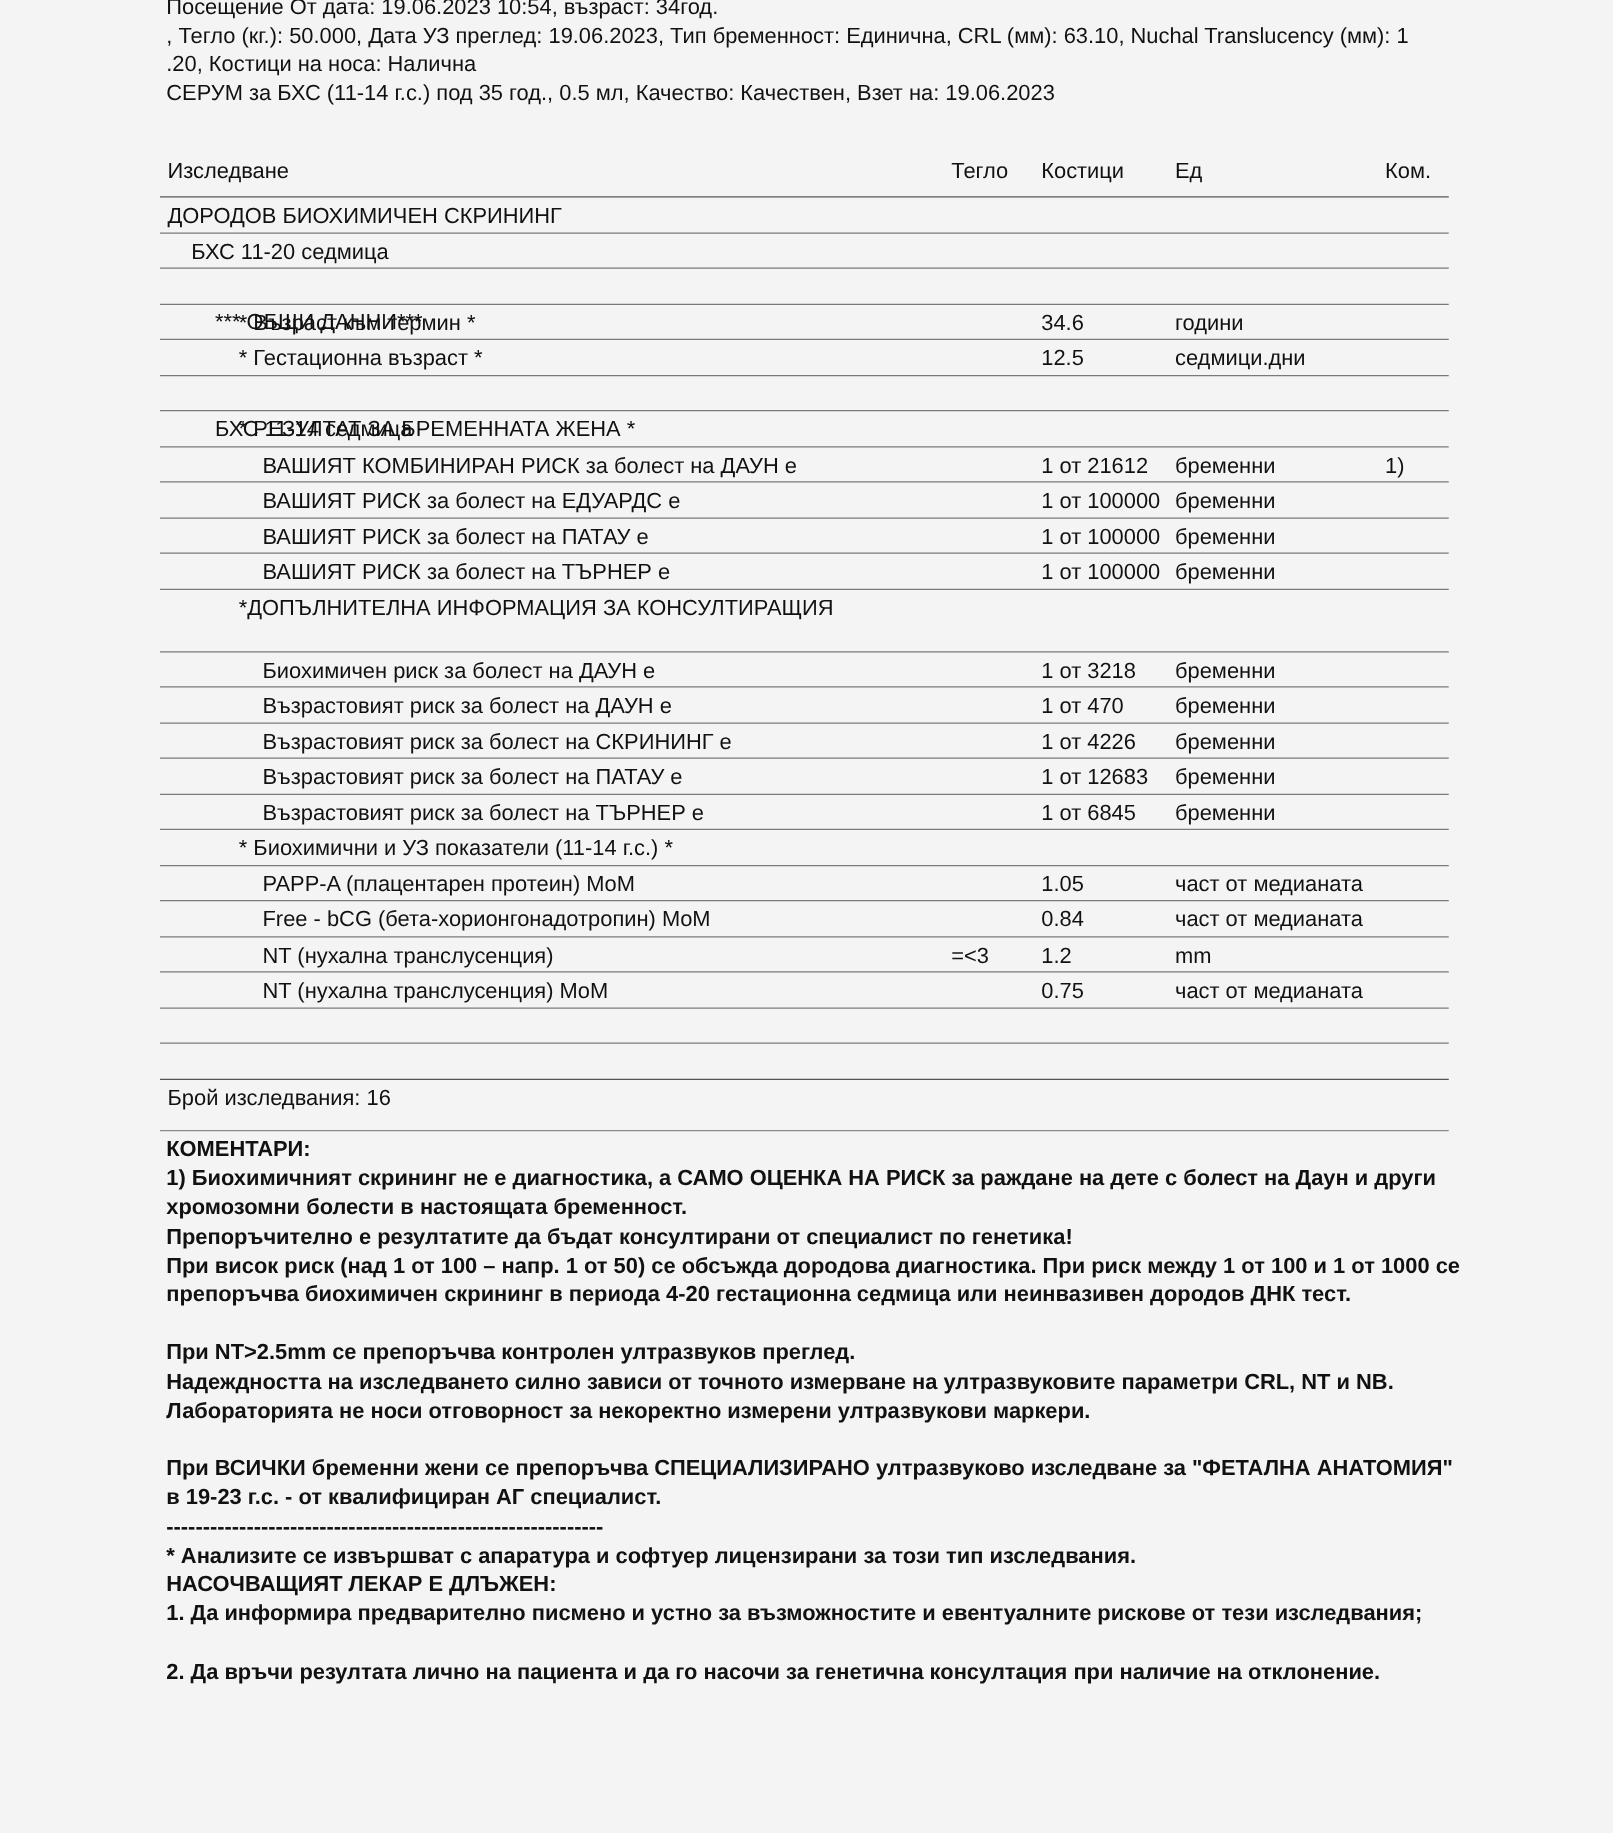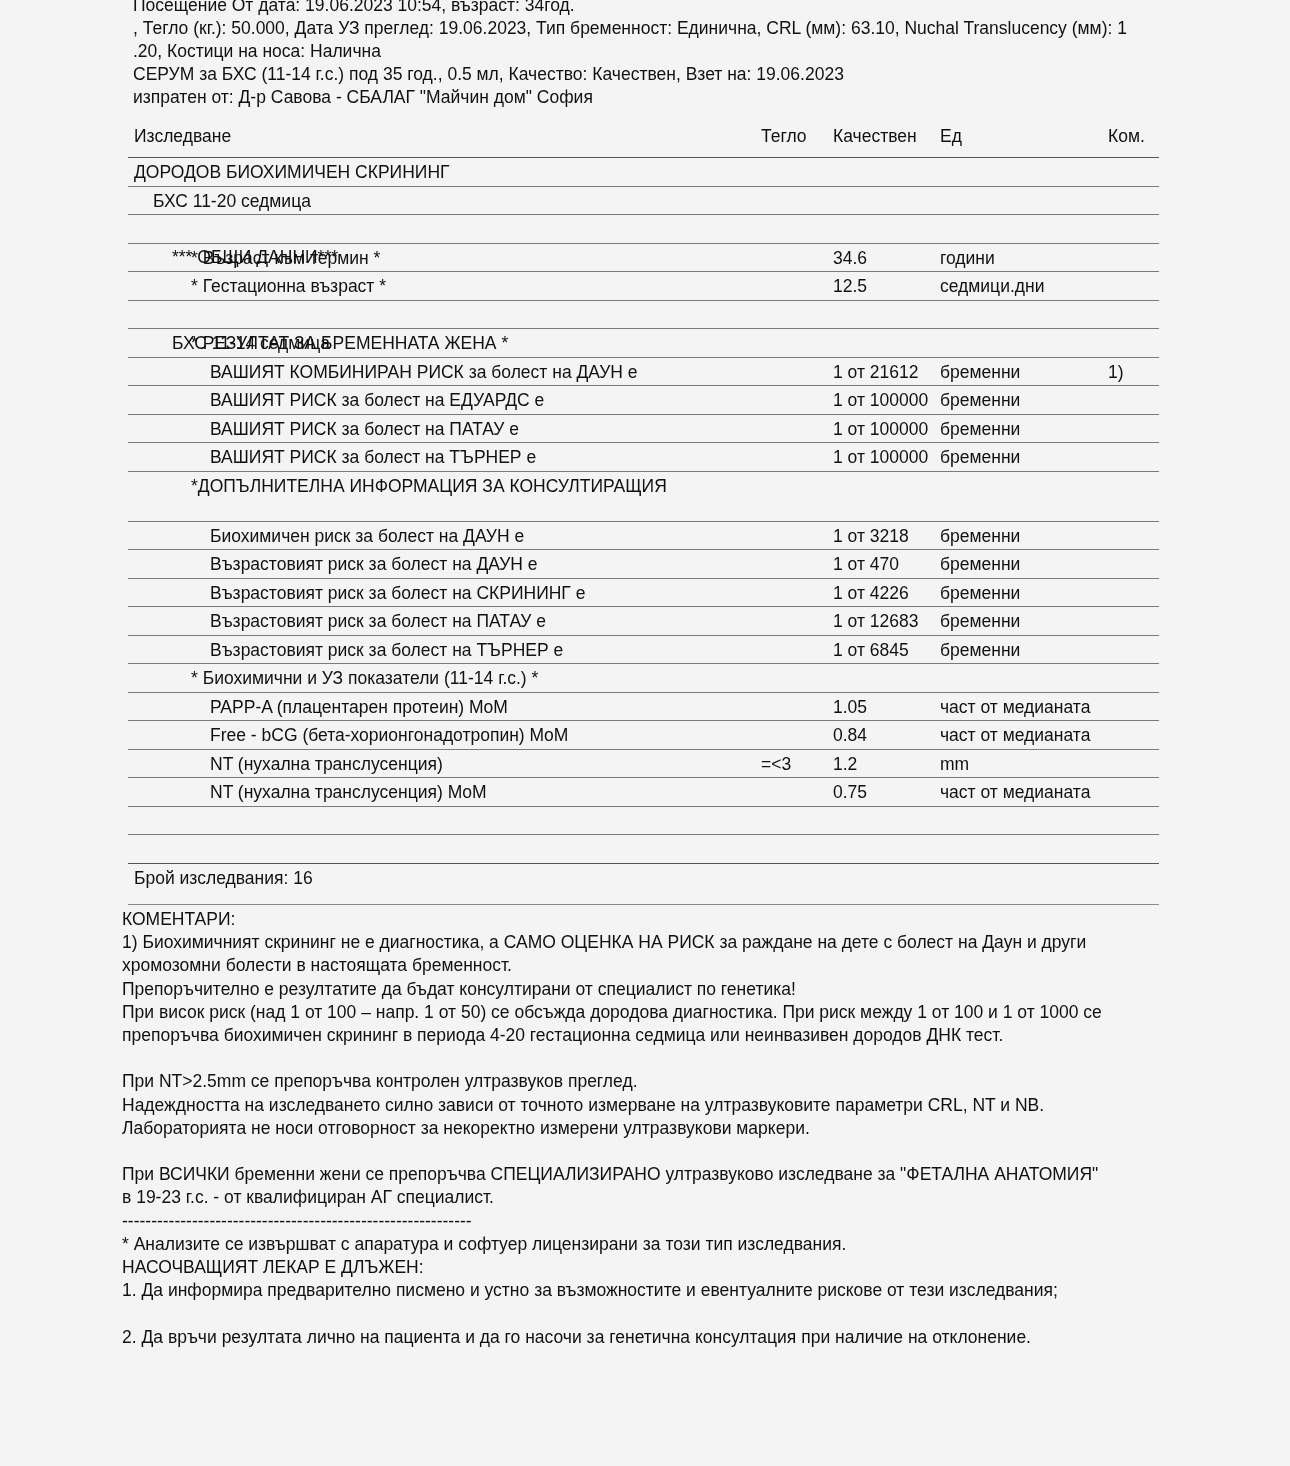--- a/index.html
+++ b/index.html
@@ -22,39 +22,38 @@
   .c-name { left: 6px; }
   .c-norm { left: 633px; }
   .c-res { left: 705px; }
   .c-unit { left: 812px; }
   .c-com { left: 980px; }
   .row.head .c-com { left: 980px; }
   .l0 { left: 6px; } .l1 { left: 25px; } .l2 { left: 44px; margin-top: 28px; } .l3 { left: 63px; } .l4 { left: 82px; }
   .count { position: absolute; left: 128px; top: 863px; width: 1031px; height: 42px;
            border-top: 1px solid #555; border-bottom: 1px solid #888; box-sizing: border-box; }
   .count span { position: absolute; left: 6px; top: 4px; line-height: 20px; }
-  .comments { position: absolute; left: 122px; top: 908px; width: 1000px; line-height: 23.2px; }
+  .comments { position: absolute; left: 133px; top: 908px; width: 1000px; line-height: 23.2px; font-weight: bold; }
   .comments div { white-space: nowrap; min-height: 23.2px; }
 </style>
 </head>
 <body>
 
 <div class="header">
   <div>Посещение От дата: 19.06.2023 10:54, възраст: 34год.</div>
   <div>, Тегло (кг.): 50.000, Дата УЗ преглед: 19.06.2023, Тип бременност: Единична, CRL (мм): 63.10, Nuchal Translucency (мм): 1</div>
   <div>.20, Костици на носа: Налична</div>
   <div>СЕРУМ за БХС (11-14 г.с.) под 35 год., 0.5 мл, Качество: Качествен, Взет на: 19.06.2023</div>
-  <div>изпратен от: Д-р Савова - СБАЛАГ "Майчин дом" София</div>
 </div>
 
 <div class="tbl">
   <div class="row head">
     <span class="cell c-name">Изследване</span>
     <span class="cell c-norm">Тегло</span>
-    <span class="cell c-res">Качествен</span>
+    <span class="cell c-res">Костици</span>
     <span class="cell c-unit">Ед</span>
     <span class="cell c-com">Ком.</span>
   </div>
   <div id="rows-container">
       <div class="row">
         <span class="cell l0">ДОРОДОВ БИОХИМИЧЕН СКРИНИНГ</span>
         <span class="cell c-norm"></span>
         <span class="cell c-res"></span>
         <span class="cell c-unit"></span>
         <span class="cell c-com"></span>

